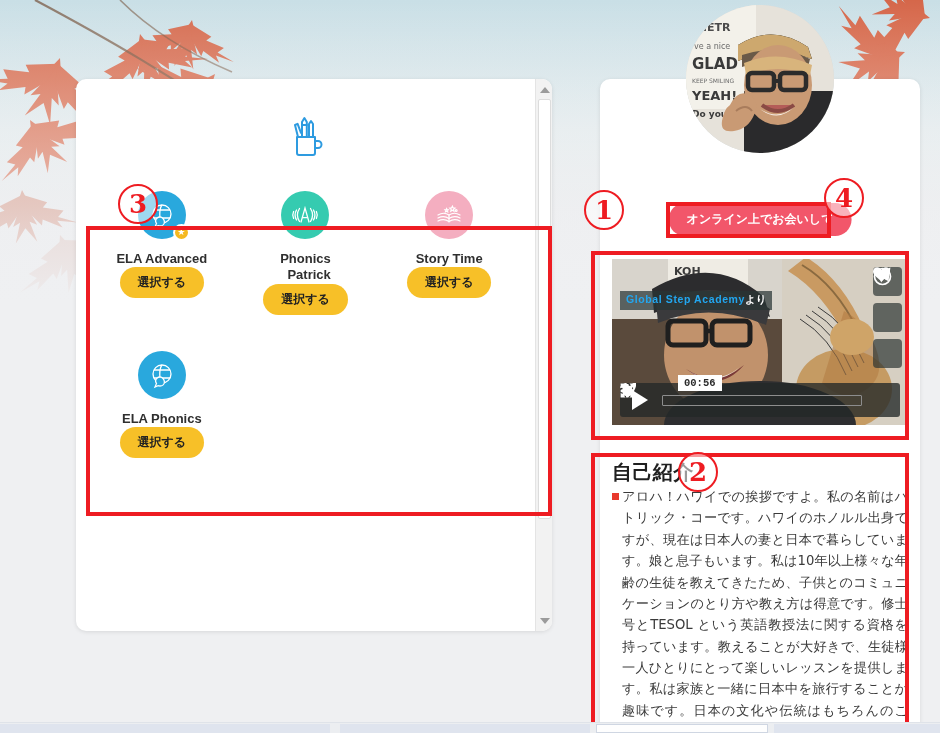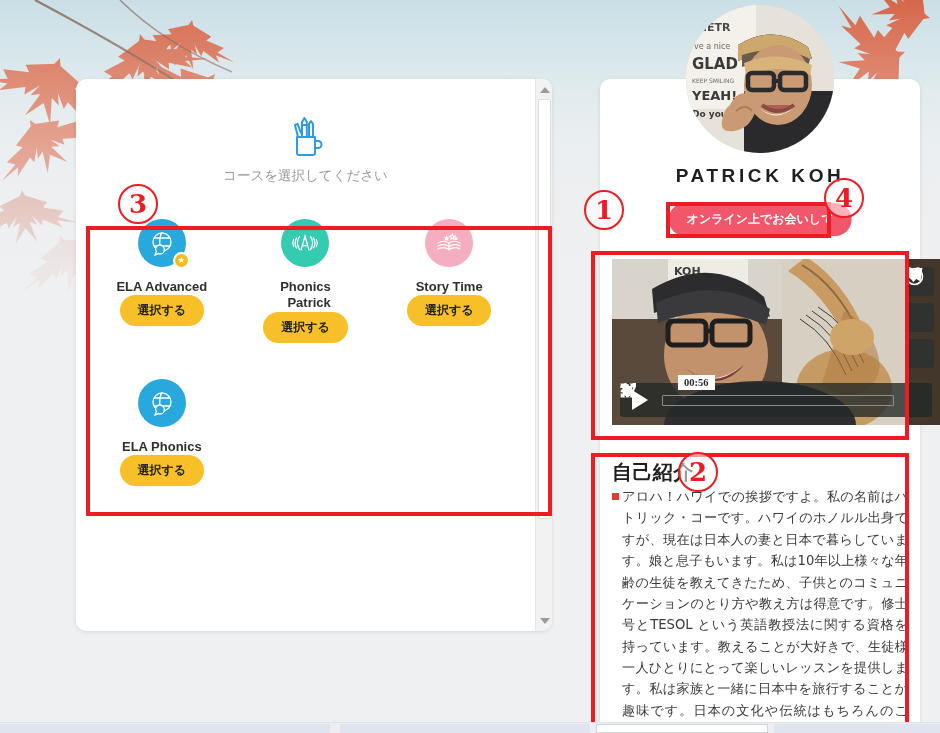--- a/index.html
+++ b/index.html
@@ -149,21 +149,21 @@
     padding: 8px 18px;
     font-size: 12px; font-weight: bold;
     font-family: "DejaVu Sans", sans-serif;
     cursor: pointer;
     white-space: nowrap;
   }
 
   
   .video-wrap {
     position: absolute; left: 12px; top: 180px;
-    width: 328px; height: 166px;
+    width: 296px; height: 166px;
     background: #43372c;
     overflow: hidden;
   }
   .video-wrap svg { position: absolute; inset: 0; }
   .vid-title {
     position: absolute; left: 8px; top: 6px;
     background: rgba(40,52,52,.72);
     color: #22a7f0;
     font-size: 15px; font-weight: bold;
     padding: 2px 7px 3px 7px;
@@ -209,21 +209,21 @@
     border-radius: 1px;
     background: transparent;
     position: relative;
     cursor: pointer;
   }
   .time-chip {
     position: absolute; left: 58px; top: -8px;
     background: #ffffff; color: #2b2b2b;
     font-size: 10.5px; font-weight: bold;
     padding: 2px 6px;
-    font-family: Liberation Serif, serif;
+    font-family: Liberation Mono, monospace;
   }
   .vid-bar-icons { display: flex; align-items: center; gap: 10px;
                    margin-left: 10px; color: #fff; }
   .vid-bar-icons span { cursor: pointer; display: flex; }
 
   
   .bio-box { position: absolute; left: 12px; top: 380px; width: 296px; }
   .bio-head {
     font-size: 20px; font-weight: bold; color: #1f1f1f;
     letter-spacing: .4px;
@@ -323,21 +323,20 @@
         <svg width="40" height="44" viewBox="0 0 40 44" fill="none" stroke="#2e9be0" stroke-width="2" stroke-linecap="round" stroke-linejoin="round">
           <path d="M11 24 V40 a2 2 0 0 0 2 2 H27 a2 2 0 0 0 2-2 V24 Z"></path>
           <path d="M29 28 h3 a3.5 3.5 0 0 1 0 7 h-3"></path>
           <path d="M16 24 V9 l2.4-4 2.4 4 V24"></path>
           <path d="M16 12 h4.8"></path>
           <path d="M23 24 V11 l2-3 2 3 V24"></path>
           <path d="M12 24 L9 12 l2.6-1.2 3.4 9"></path>
         </svg>
       </div>
 
-      <div class="course-sub">コースを選択してください</div>
 
       <div class="course-grid">
 
         <div class="course-cell">
           <div class="course-ico" style="background:#29a8dd">
             <svg width="28" height="28" viewBox="0 0 28 28" fill="none" stroke="#ffffff" stroke-width="1.3">
               <path d="M14 4a9 9 0 1 0 0 18 9 9 0 0 0 0-18Z"></path>
               <path d="M14 4c-3 4-3 14 0 18M6 9h16M6 17h16"></path>
               <path d="M12 16c-2.4 0-4.4 1.8-4.4 4 0 .9.3 1.7.9 2.4L7 26l3.1-1.3c.6.2 1.2.3 1.9.3 2.4 0 4.4-1.8 4.4-4S14.4 16 12 16Z" fill="#29a8dd"></path>
             </svg>
@@ -426,21 +425,20 @@
         <rect x="62" y="68" width="26" height="17" rx="4" fill="none" stroke="#2b2b2b" stroke-width="4.5"></rect>
         <rect x="94" y="68" width="26" height="17" rx="4" fill="none" stroke="#2b2b2b" stroke-width="4.5"></rect>
         <path d="M88 76 h6" stroke="#2b2b2b" stroke-width="4"></path>
         <path d="M76 100 q16 12 32 0" stroke="#8a4a44" stroke-width="4" fill="#b45c58"></path>
         <path d="M74 104 q18 12 34 -2 q-16 16 -34 2 Z" fill="#ffffff" opacity=".85"></path>
         <path d="M44 100 q8 -16 20 -10 q10 6 4 20 q-6 14 -20 16 q-14 2 -12 -10 q2 -12 8 -16Z" fill="#c99a74"></path>
         <path d="M50 106 q10 -8 16 0" stroke="#a97c5c" stroke-width="2" fill="none"></path>
       </svg>
     </div>
 
-    <div class="teacher-name">PATRICK KOH</div>
 
     <button class="fav-btn">オンライン上でお会いして</button>
 
     <div class="video-wrap">
       <svg width="296" height="166" viewBox="0 0 296 166">
         <rect width="296" height="166" fill="#5a4a3c"></rect>
         <rect x="0" y="0" width="296" height="60" fill="#d8d4cc"></rect>
         <rect x="56" y="0" width="80" height="52" fill="#efece4"></rect>
         <text x="62" y="16" font-family="DejaVu Sans, sans-serif" font-size="11" font-weight="bold" fill="#3b3b3b">KOH</text>
         <rect x="170" y="0" width="126" height="166" fill="#d6cfc2"></rect>
@@ -458,20 +456,23 @@
         <rect x="100" y="62" width="38" height="24" rx="5" fill="none" stroke="#1f1f1f" stroke-width="5"></rect>
         <path d="M94 72 h8" stroke="#1f1f1f" stroke-width="4.5"></path>
         <path d="M74 110 q30 20 58 -4 q-26 30 -58 4 Z" fill="#7a3a38"></path>
         <path d="M76 112 q28 16 52 -4 q-24 22 -52 4 Z" fill="#ffffff" opacity=".85"></path>
         <ellipse cx="148" cy="166" rx="96" ry="44" fill="#2e2e30"></ellipse>
         <path d="M232 52 q26 14 34 44 q6 24 -14 36 q-22 12 -42 -8" fill="#b07a42" opacity=".55"></path>
         <ellipse cx="240" cy="78" rx="22" ry="18" fill="#cfa468"></ellipse>
       </svg>
 
 
+      <div class="vid-sub">
+        <span class="byline">Global Step Academy</span><span class="yori">より</span>
+      </div>
 
       <div class="vid-side">
         <div>
           <svg width="17" height="15" viewBox="0 0 17 15" fill="#fff">
             <path d="M8.5 14.5 C3 10 0 7.4 0 4.6 0 2.2 1.9.3 4.2.3 5.9.3 7.6 1.3 8.5 2.8 9.4 1.3 11.1.3 12.8.3 15.1.3 17 2.2 17 4.6c0 2.8-3 5.4-8.5 9.9Z"></path>
           </svg>
         </div>
         <div>
           <svg width="19" height="19" viewBox="0 0 19 19" fill="none" stroke="#fff" stroke-width="1.7">
             <circle cx="9.5" cy="9.5" r="8"></circle>

